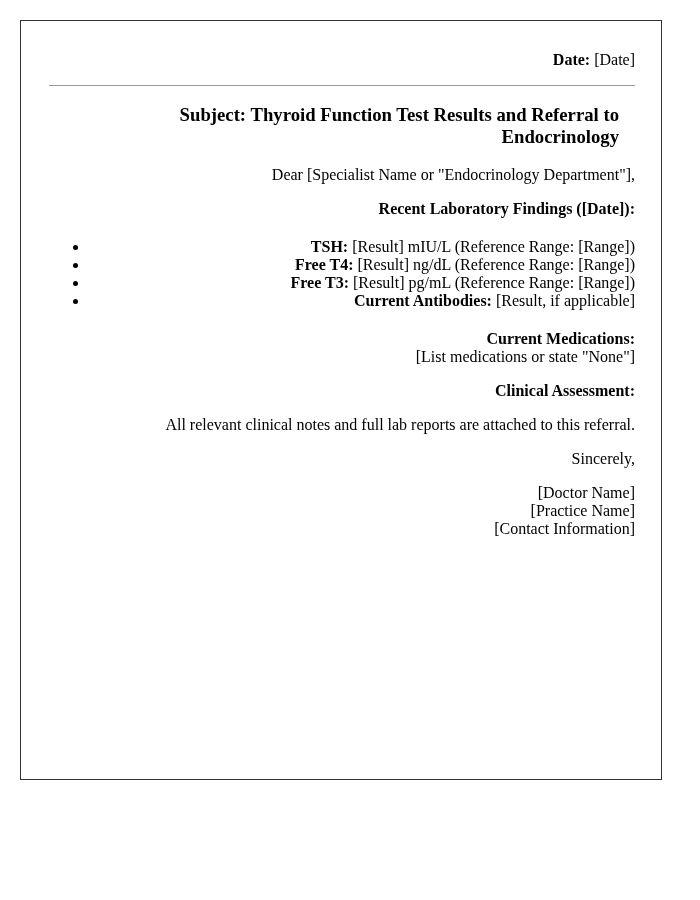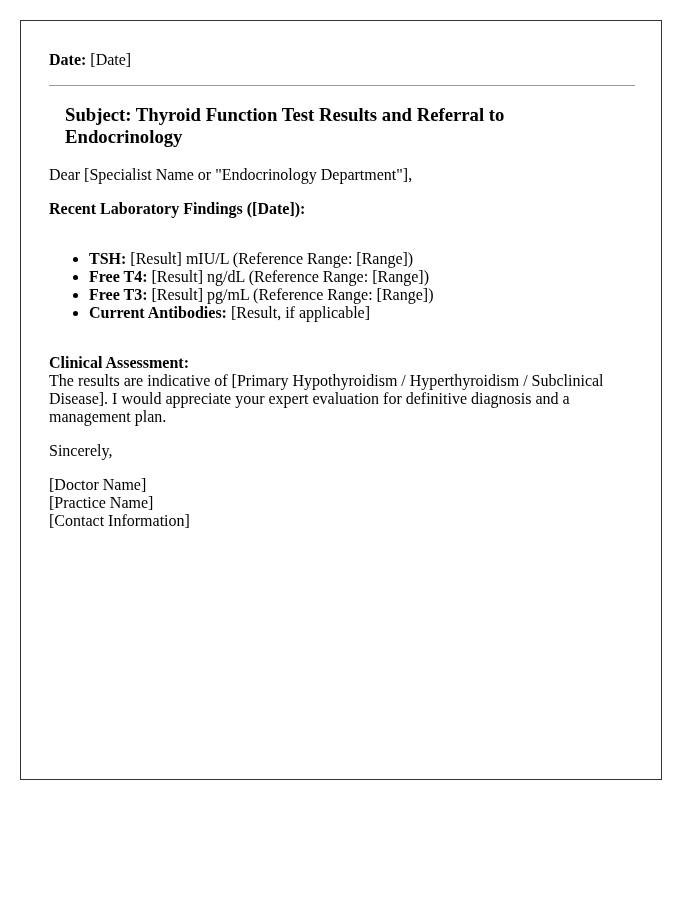--- a/index.html
+++ b/index.html
@@ -11,20 +11,21 @@
     background: #ffffff;
     font-family: "Liberation Serif", serif;
     font-size: 16px;
     color: #000000;
   }
   .page {
     position: relative;
     width: 700px;
     height: 900px;
     background: #ffffff;
+    text-align: right;
   }
   .document {
     position: absolute;
     left: 20px;
     top: 20px;
     width: 642px;
     height: 760px;
     border: 1px solid #333333;
     background: #ffffff;
     padding: 14px 26px 20px 28px;
@@ -35,21 +36,21 @@
     font-size: 1.17em;
     font-weight: bold;
     margin: 18px 16px;
   }
   .document hr {
     border: none;
     border-top: 1px solid #9a9a9a;
     margin: 16px 0 8px 0;
   }
   .document ul {
-    margin: 32px 0;
+    margin: 20px 0;
     padding-left: 40px;
   }
   .document li { margin: 0; }
   strong { font-weight: bold; }
 </style>
 </head>
 <body>
 
 <div class="page">
   <div class="document">
@@ -83,26 +84,30 @@
       <li>
         <strong>Free T3:</strong>
         <span>[Result] pg/mL (Reference Range: [Range])</span>
       </li>
       <li>
         <strong>Current Antibodies:</strong>
         <span>[Result, if applicable]</span>
       </li>
     </ul>
 
+    <p>
+      <strong>Current Medications:</strong><br>
+      <span>[List medications or state "None"]</span>
+    </p>
 
     <p>
       <strong>Clinical Assessment:</strong><br>
-      <span>The results are indicative of [Primary Hypothyroidism / Hyperthyroidism / Subclinical Disease]. I would appreciate your expert evaluation for definitive diagnosis and a management plan.</span>
     </p>
 
+    <p>All relevant clinical notes and full lab reports are attached to this referral.</p>
 
     <p>Sincerely,</p>
 
     <p>
       <span>[Doctor Name]</span><br>
       <span>[Practice Name]</span><br>
       <span>[Contact Information]</span>
     </p>
 
   </div>

